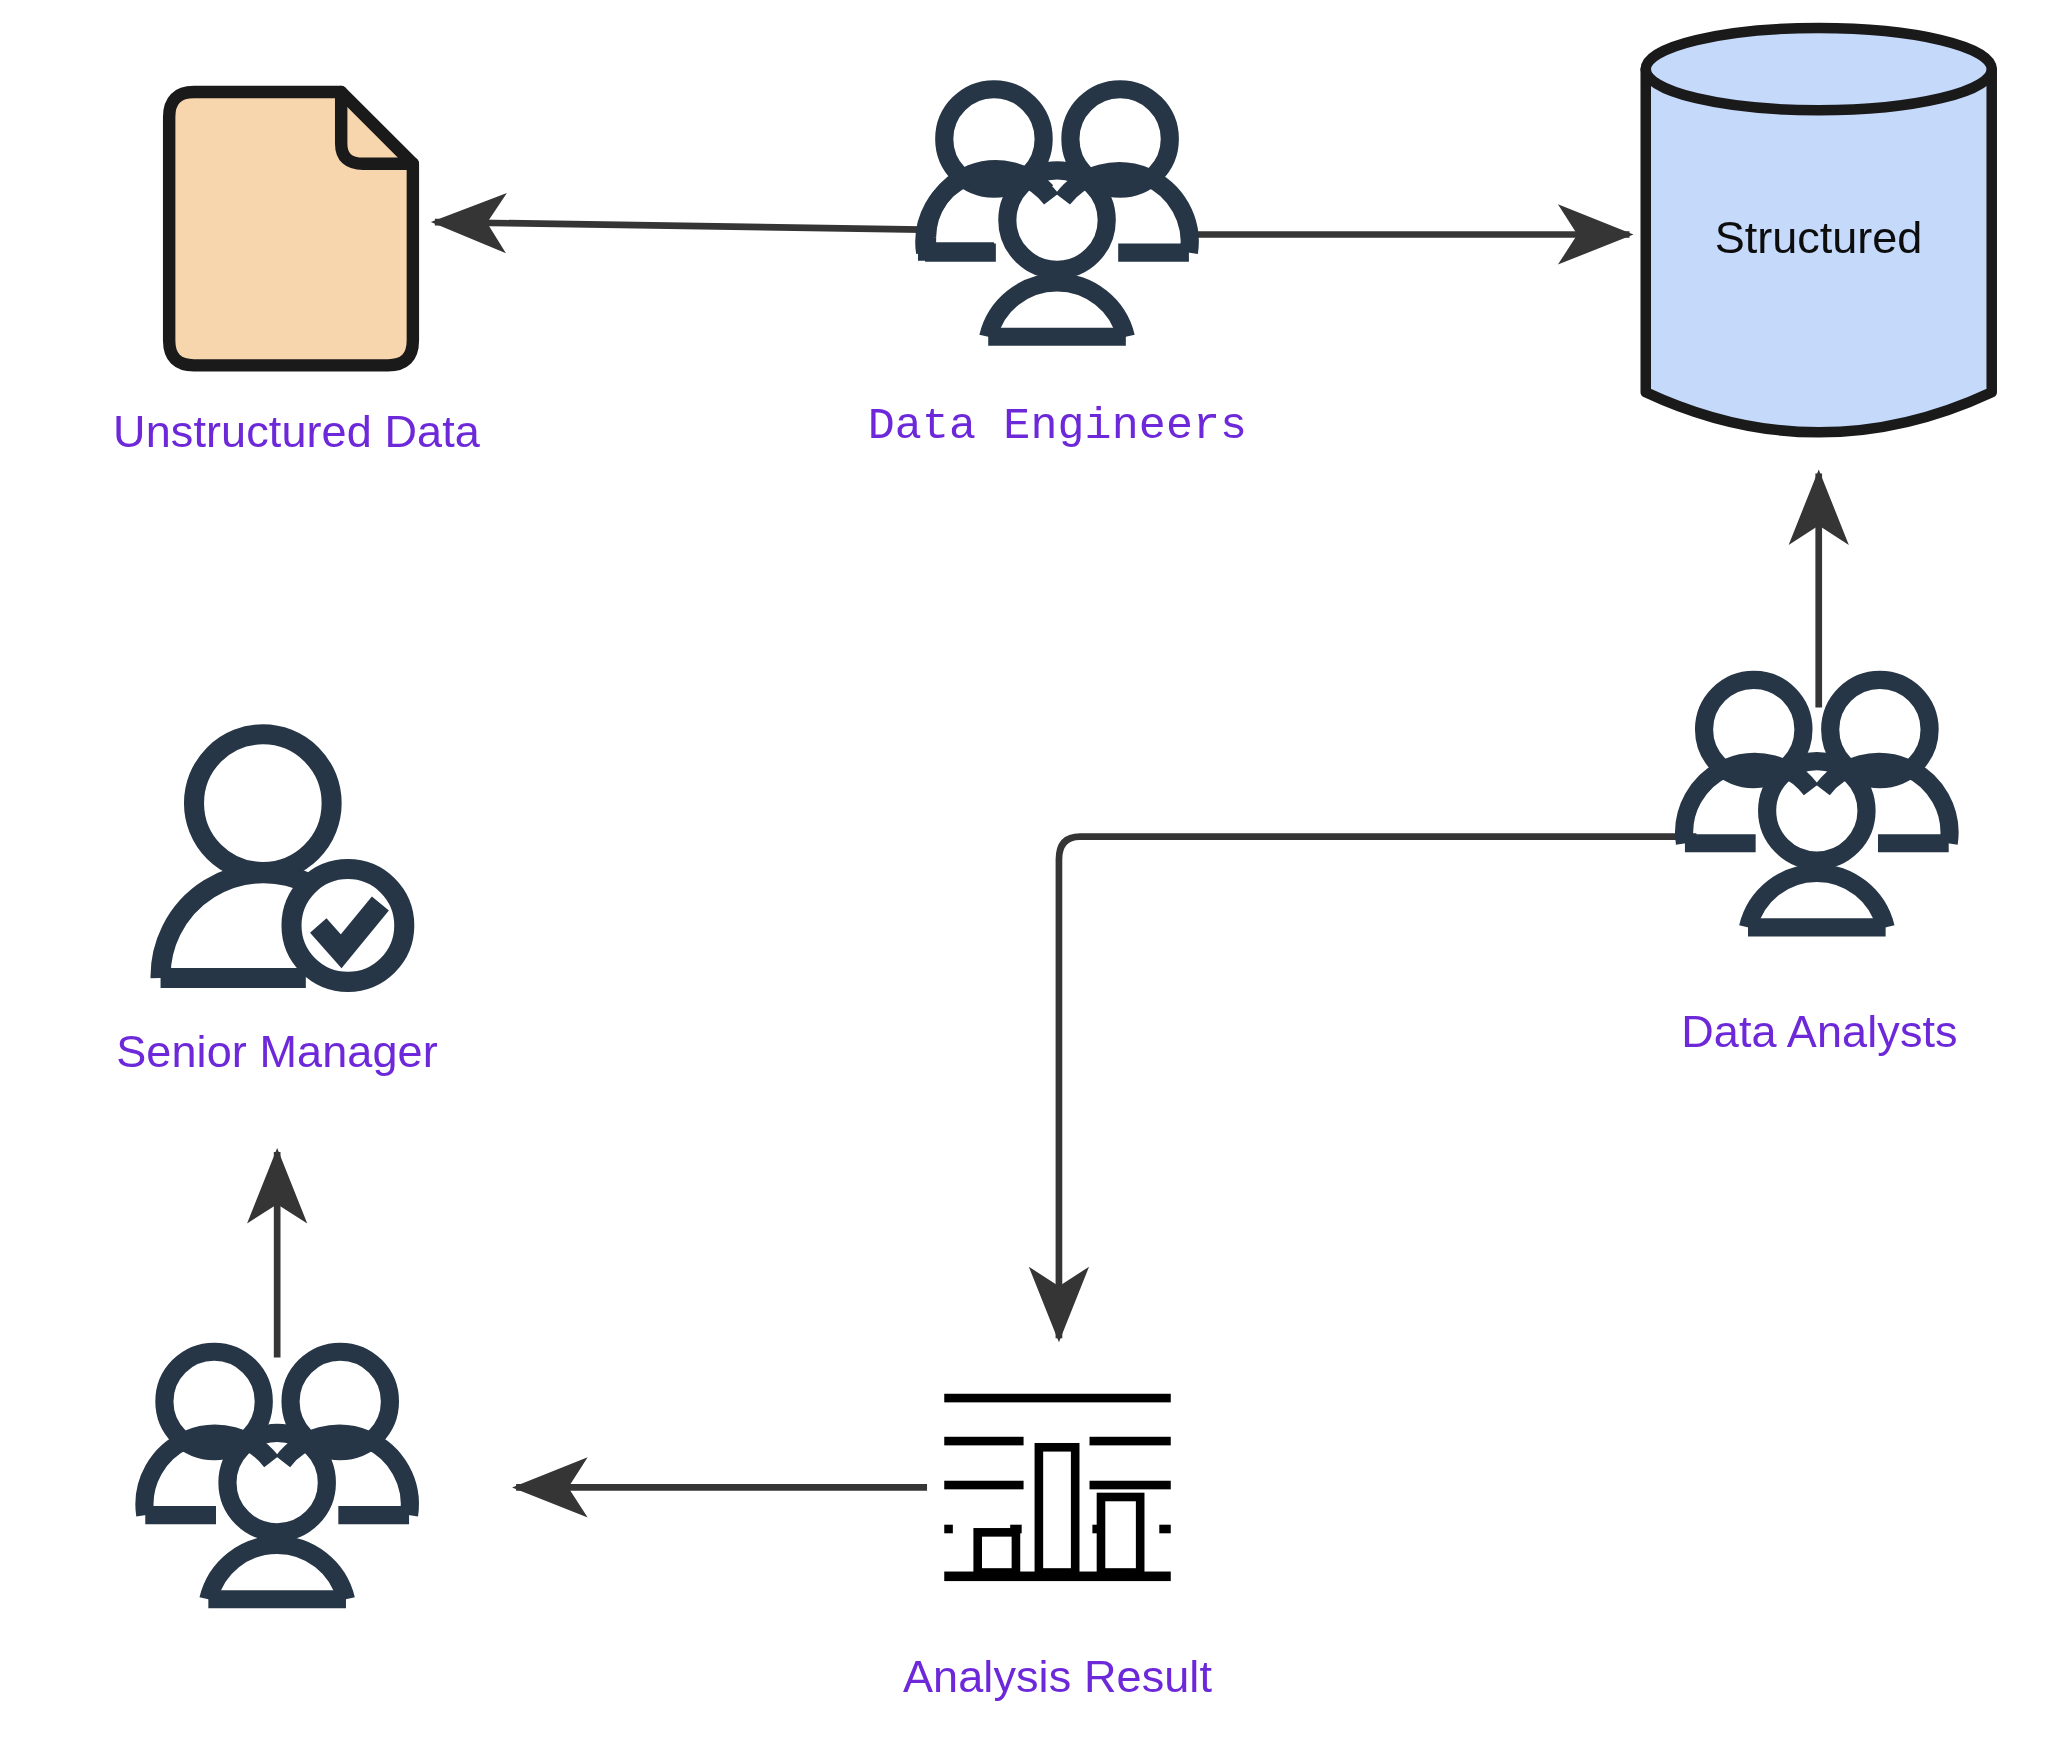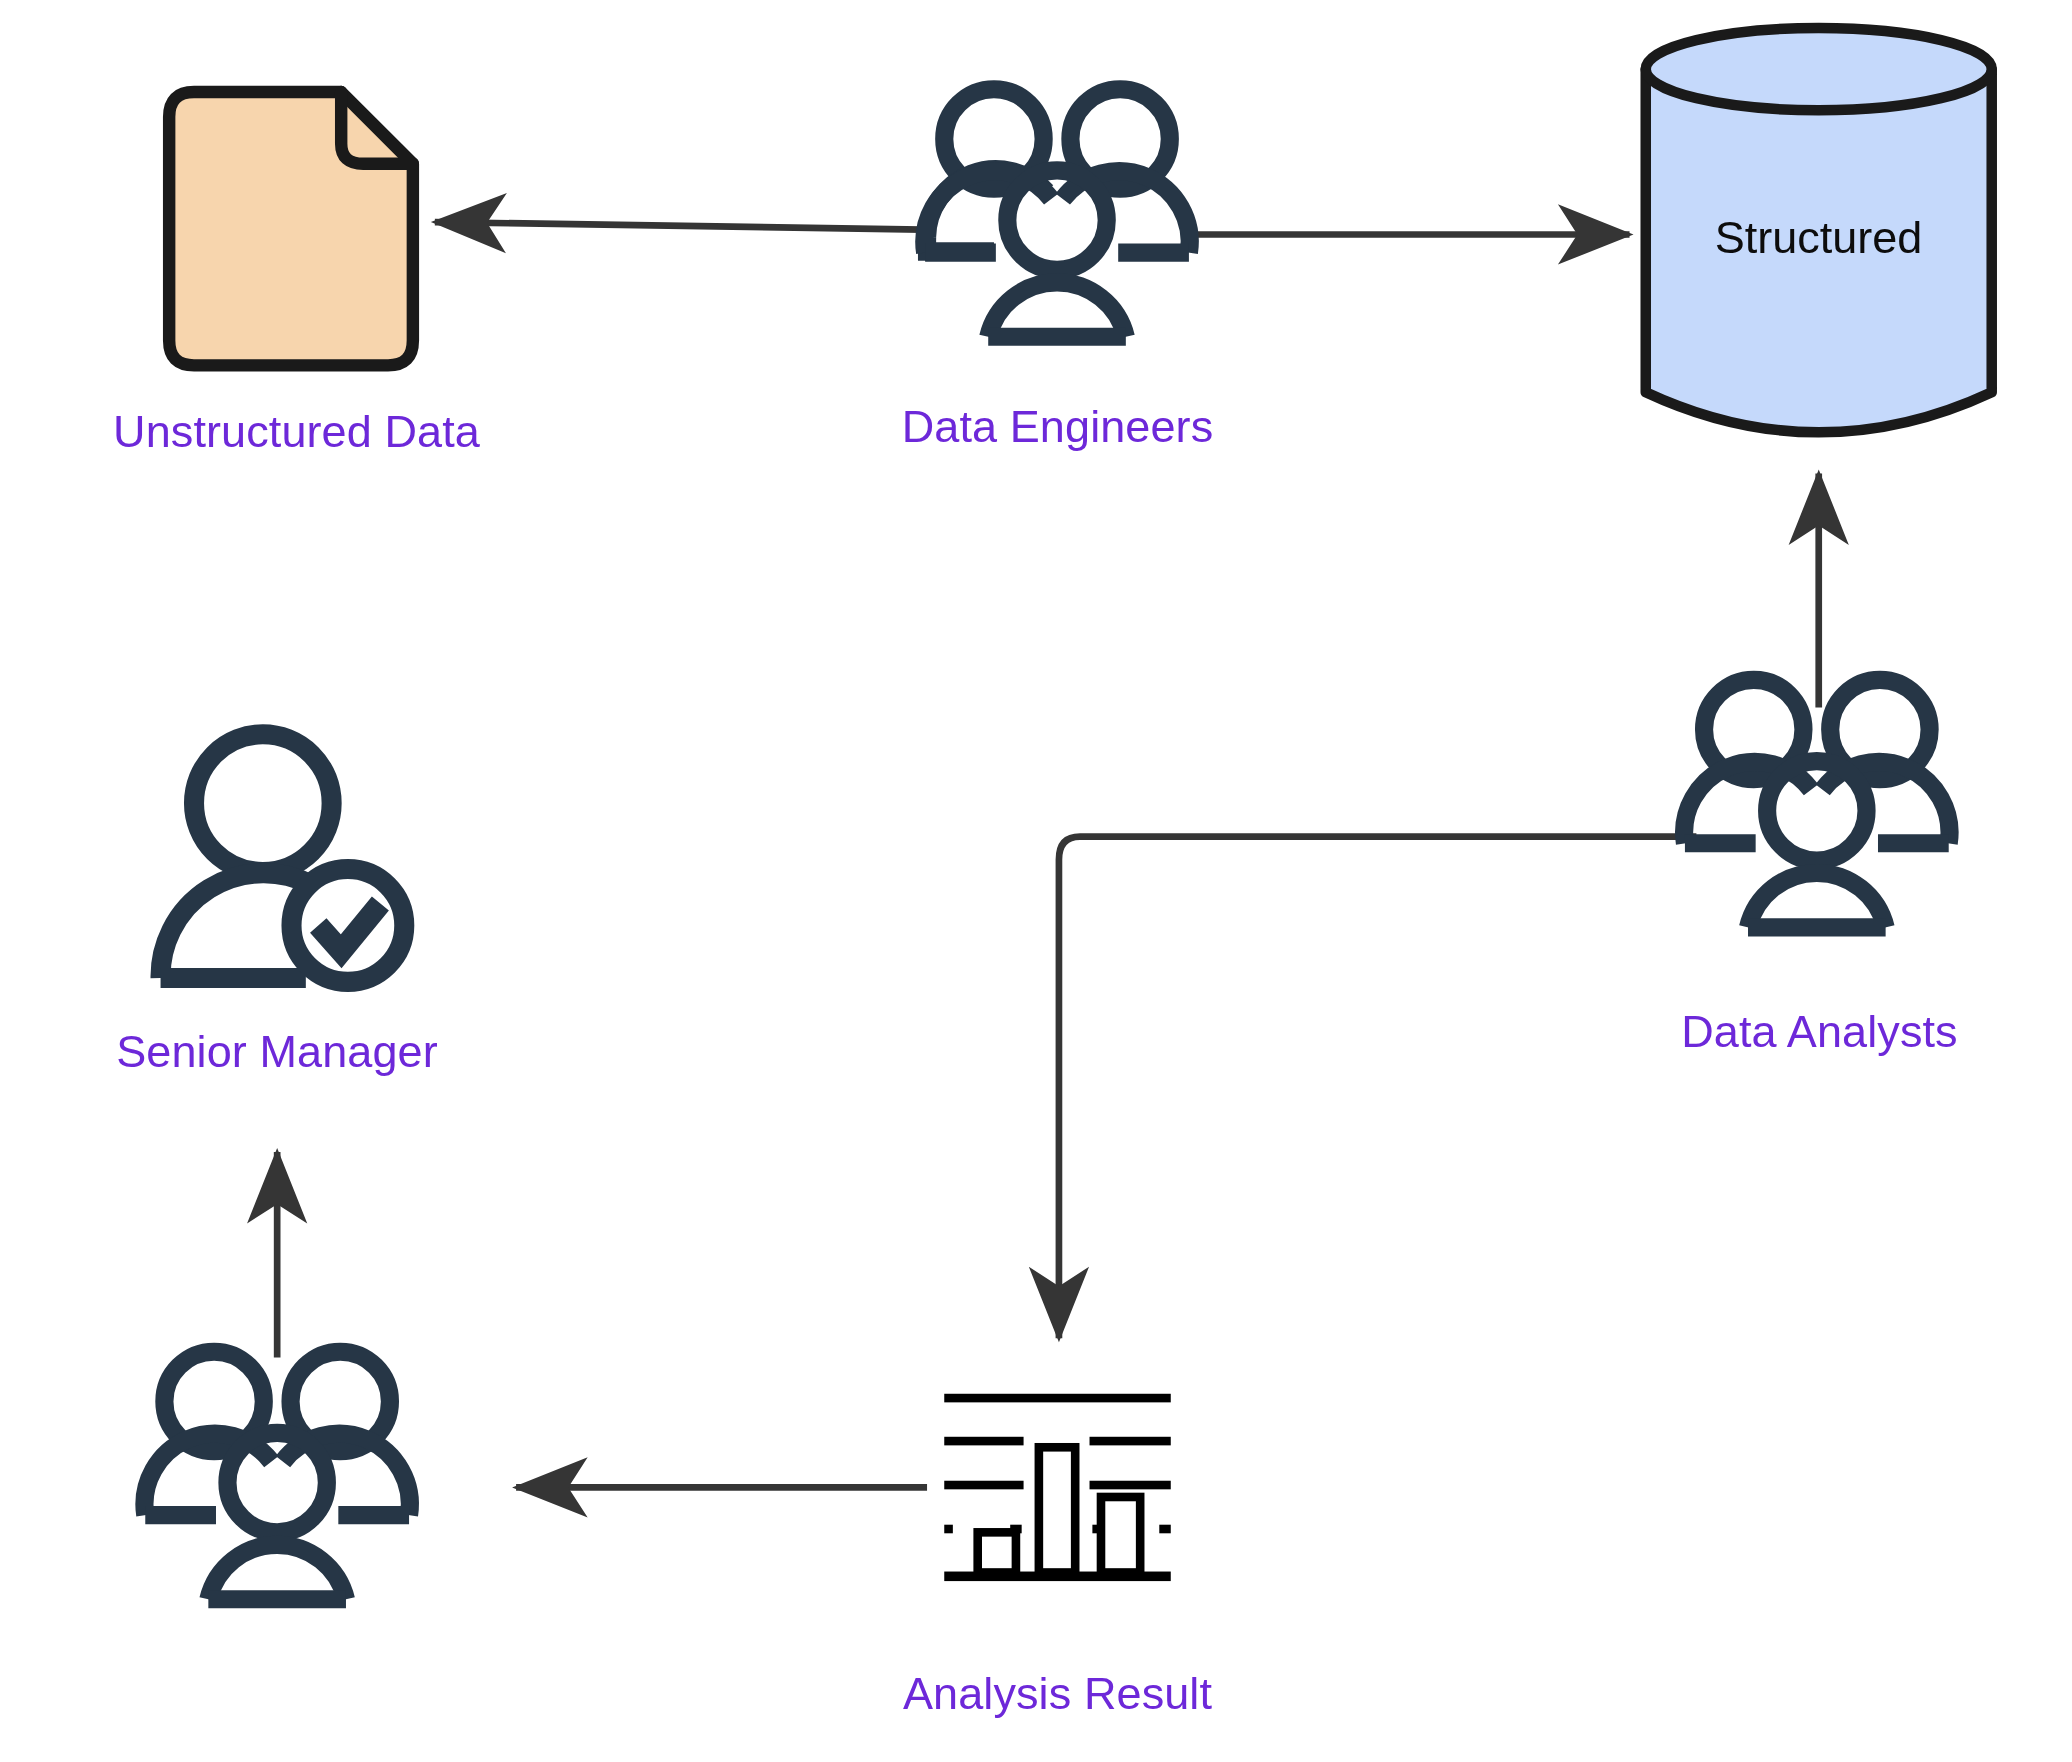--- a/index.html
+++ b/index.html
@@ -170,28 +170,28 @@
       <rect x="988" y="1644" width="237" height="10" fill="#000000"></rect>
     </g>
   </svg>
 
   <div class="cyl-text" style="left:1618px; top:151px;">
     <div>Structured</div>
   </div>
 
   <div class="node-label" style="left:0px; top:406px; width:593px;">Unstructured Data</div>
 
-  <div class="node-label" style="left:761px; top:401px; width:593px;">Data Engineers</div>
+  <div class="node-label" style="left:761px; top:401px; width:593px;font-family:Liberation Mono, monospace;">Data Engineers</div>
 
   <div class="node-label" style="left:1523px; top:1006px; width:593px;">Data Analysts</div>
 
   <div class="node-label" style="left:0px; top:1026px; width:554px;">Senior Manager</div>
 
 
-  <div class="node-label" style="left:761px; top:1651px; width:593px;margin-top:17px;">Analysis Result</div>
+  <div class="node-label" style="left:761px; top:1651px; width:593px;">Analysis Result</div>
 
   <div class="hit" style="left:163px; top:84px; width:260px; height:289px;"></div>
   <div class="hit" style="left:918px; top:76px; width:287px; height:279px;"></div>
   <div class="hit" style="left:1640px; top:23px; width:358px; height:415px;"></div>
   <div class="hit" style="left:1678px; top:669px; width:283px; height:279px;"></div>
   <div class="hit" style="left:937px; top:1386px; width:243px; height:203px;"></div>
   <div class="hit" style="left:138px; top:1342px; width:283px; height:279px;"></div>
   <div class="hit" style="left:153px; top:723px; width:256px; height:268px;"></div>
 
 </div>

